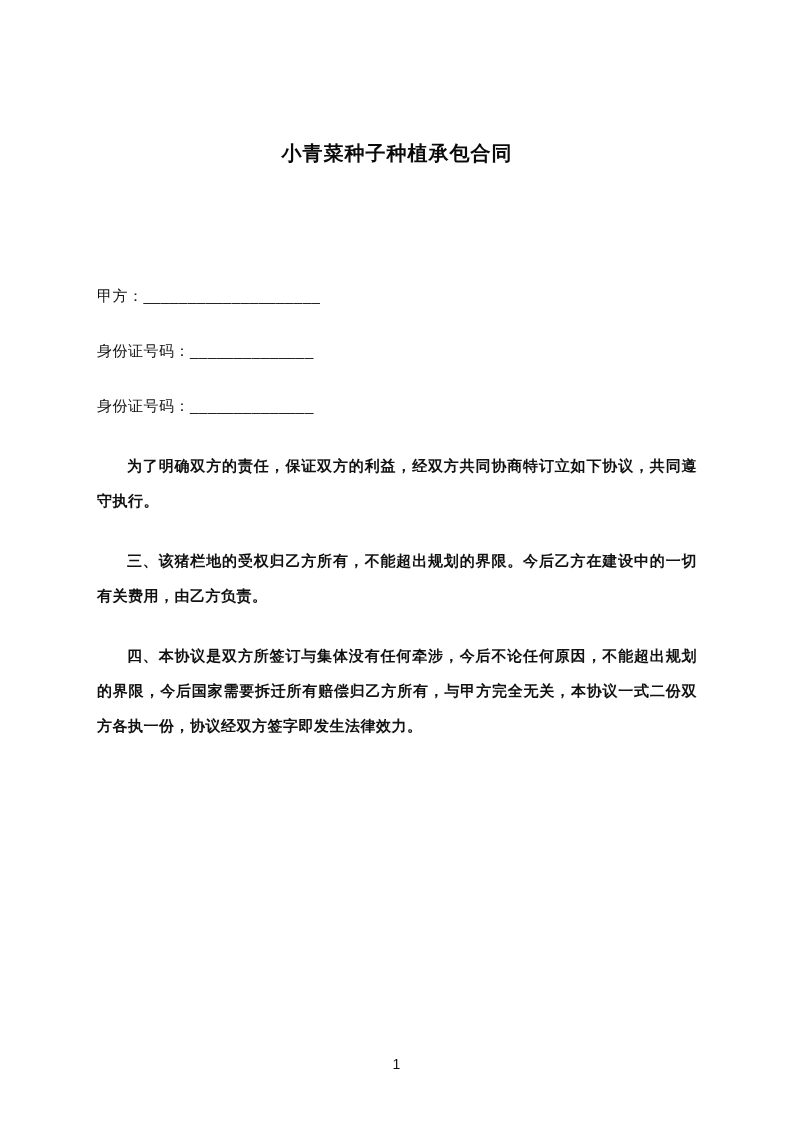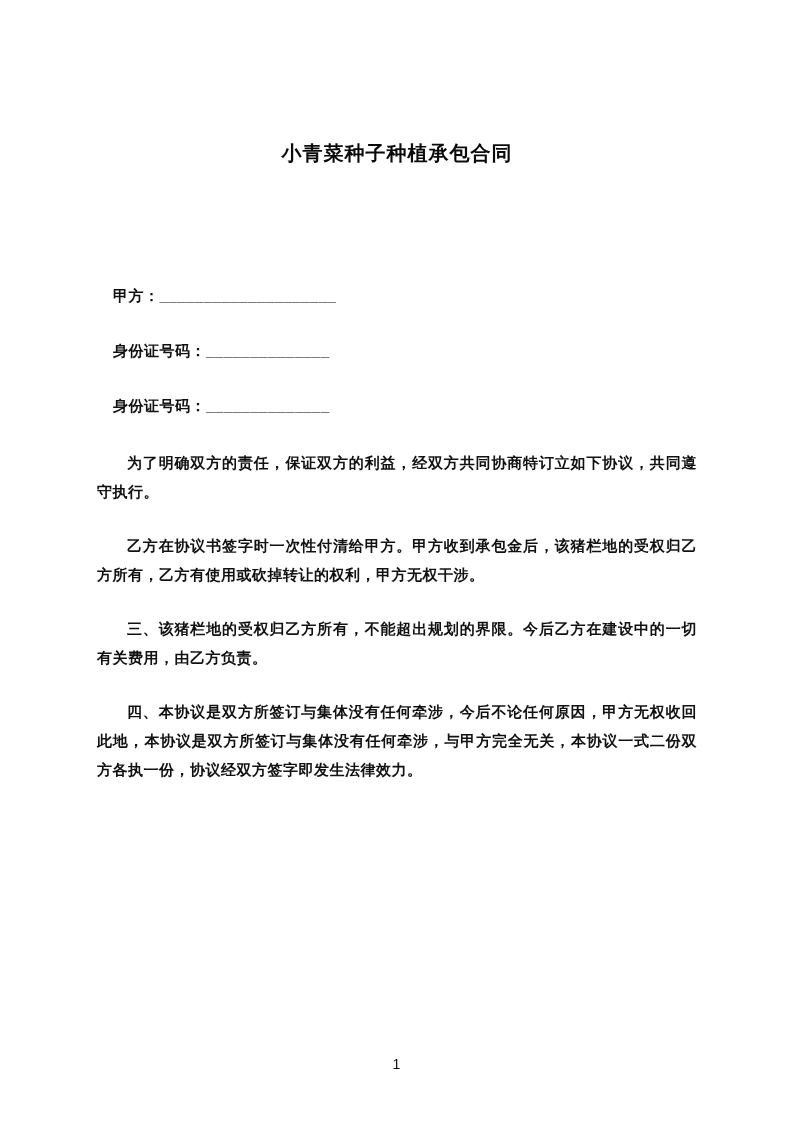--- a/index.html
+++ b/index.html
@@ -28,35 +28,35 @@
     font-size: 20px;
     font-weight: 700;
     text-align: center;
     letter-spacing: 1px;
     color: #0a0a0a;
   }
   .form-section {
     margin-top: 116px;
   }
   .form-line {
-    margin: 0 0 29px 16px;
+    margin: 0 0 29px 0;
     font-size: 15px;
-    font-weight: 700;
+    font-weight: 400;
     line-height: 26px;
     letter-spacing: 0.5px;
     white-space: nowrap;
   }
   .paragraphs {
     margin-top: 0;
   }
   .para {
     margin: 25px 0 0 0;
     font-size: 15px;
     font-weight: 600;
-    line-height: 29px;
+    line-height: 35px;
     letter-spacing: 0.5px;
     text-indent: 2em;
     text-align: justify;
     word-break: break-all;
   }
   .para.first {
     margin-top: 0;
   }
   .page-number {
     position: absolute;
@@ -78,21 +78,20 @@
     <h1 class="doc-title">小青菜种子种植承包合同</h1>
 
     <div class="form-section">
       <p class="form-line">甲方：____________________</p>
       <p class="form-line">身份证号码：______________</p>
       <p class="form-line">身份证号码：______________</p>
     </div>
 
     <div class="paragraphs">
       <p class="para first">为了明确双方的责任，保证双方的利益，经双方共同协商特订立如下协议，共同遵守执行。</p>
-      <p class="para">乙方在协议书签字时一次性付清给甲方。甲方收到承包金后，该猪栏地的受权归乙方所有，乙方有使用或砍掉转让的权利，甲方无权干涉。</p>
       <p class="para">三、该猪栏地的受权归乙方所有，不能超出规划的界限。今后乙方在建设中的一切有关费用，由乙方负责。</p>
-      <p class="para">四、本协议是双方所签订与集体没有任何牵涉，今后不论任何原因，甲方无权收回此地，本协议是双方所签订与集体没有任何牵涉，与甲方完全无关，本协议一式二份双方各执一份，协议经双方签字即发生法律效力。</p>
+      <p class="para">四、本协议是双方所签订与集体没有任何牵涉，今后不论任何原因，不能超出规划的界限，今后国家需要拆迁所有赔偿归乙方所有，与甲方完全无关，本协议一式二份双方各执一份，协议经双方签字即发生法律效力。</p>
     </div>
 
   </div>
 
   <div class="page-number">1</div>
 </div>
 
 </body></html>

